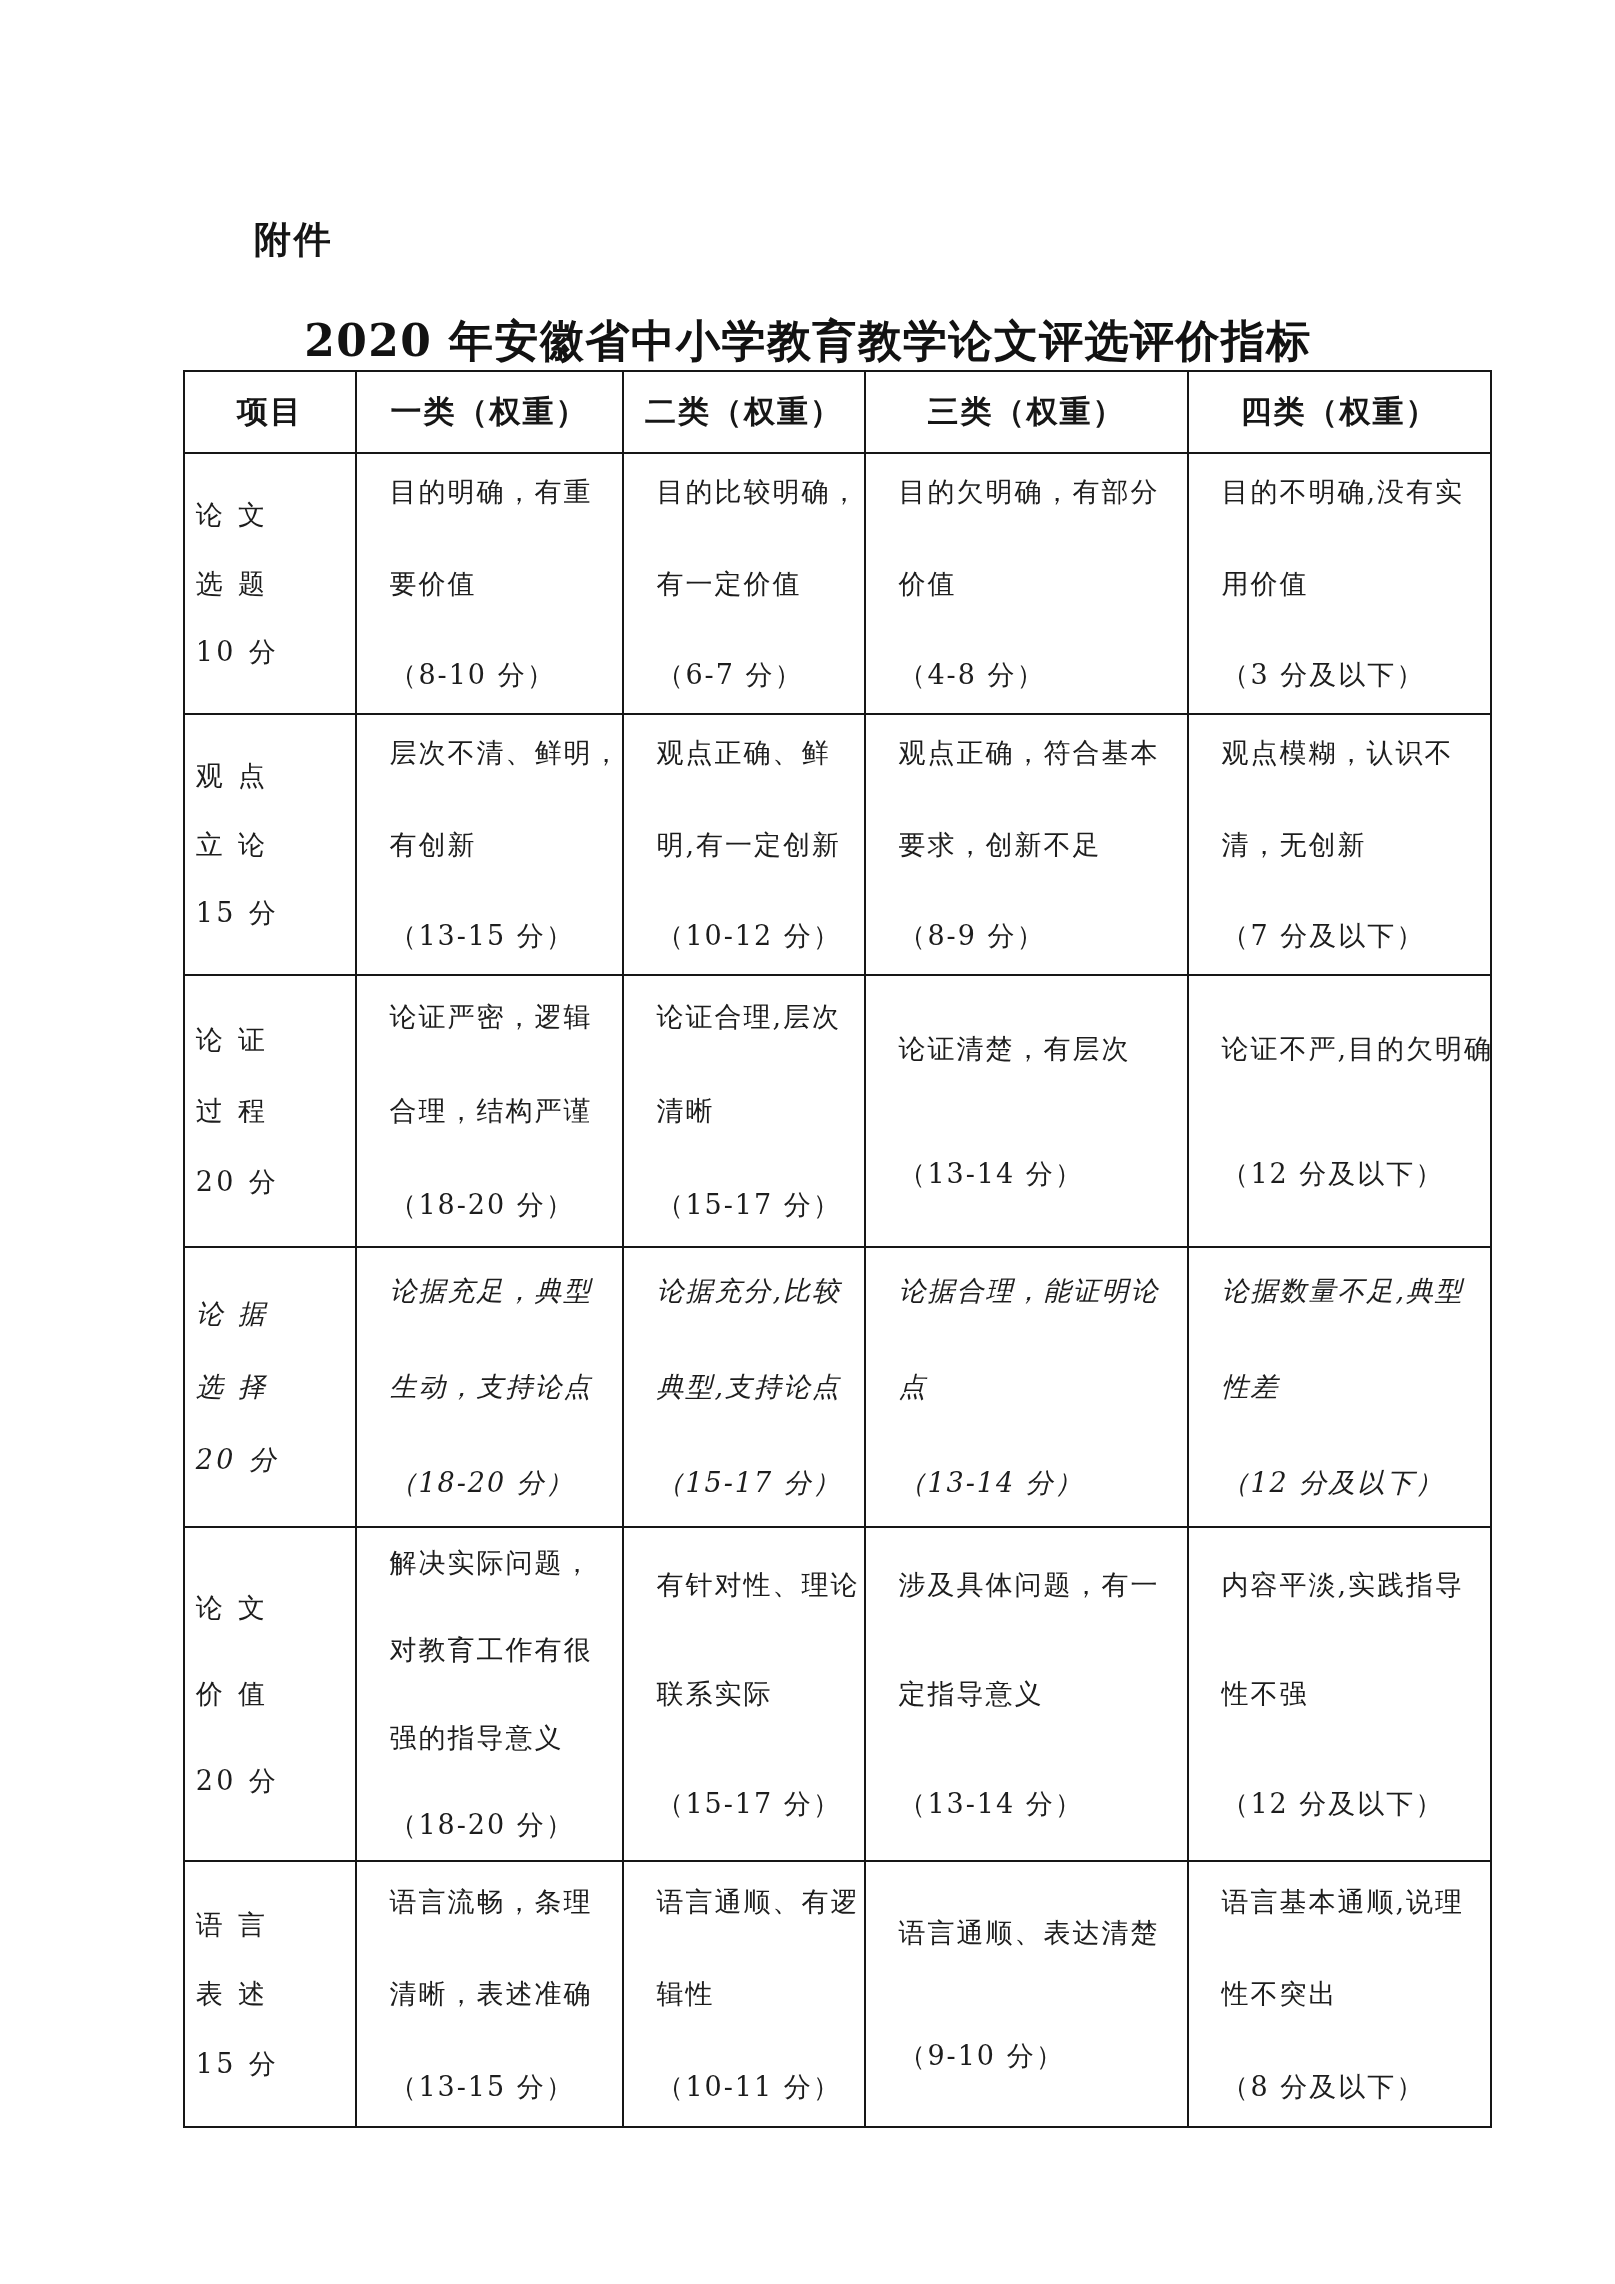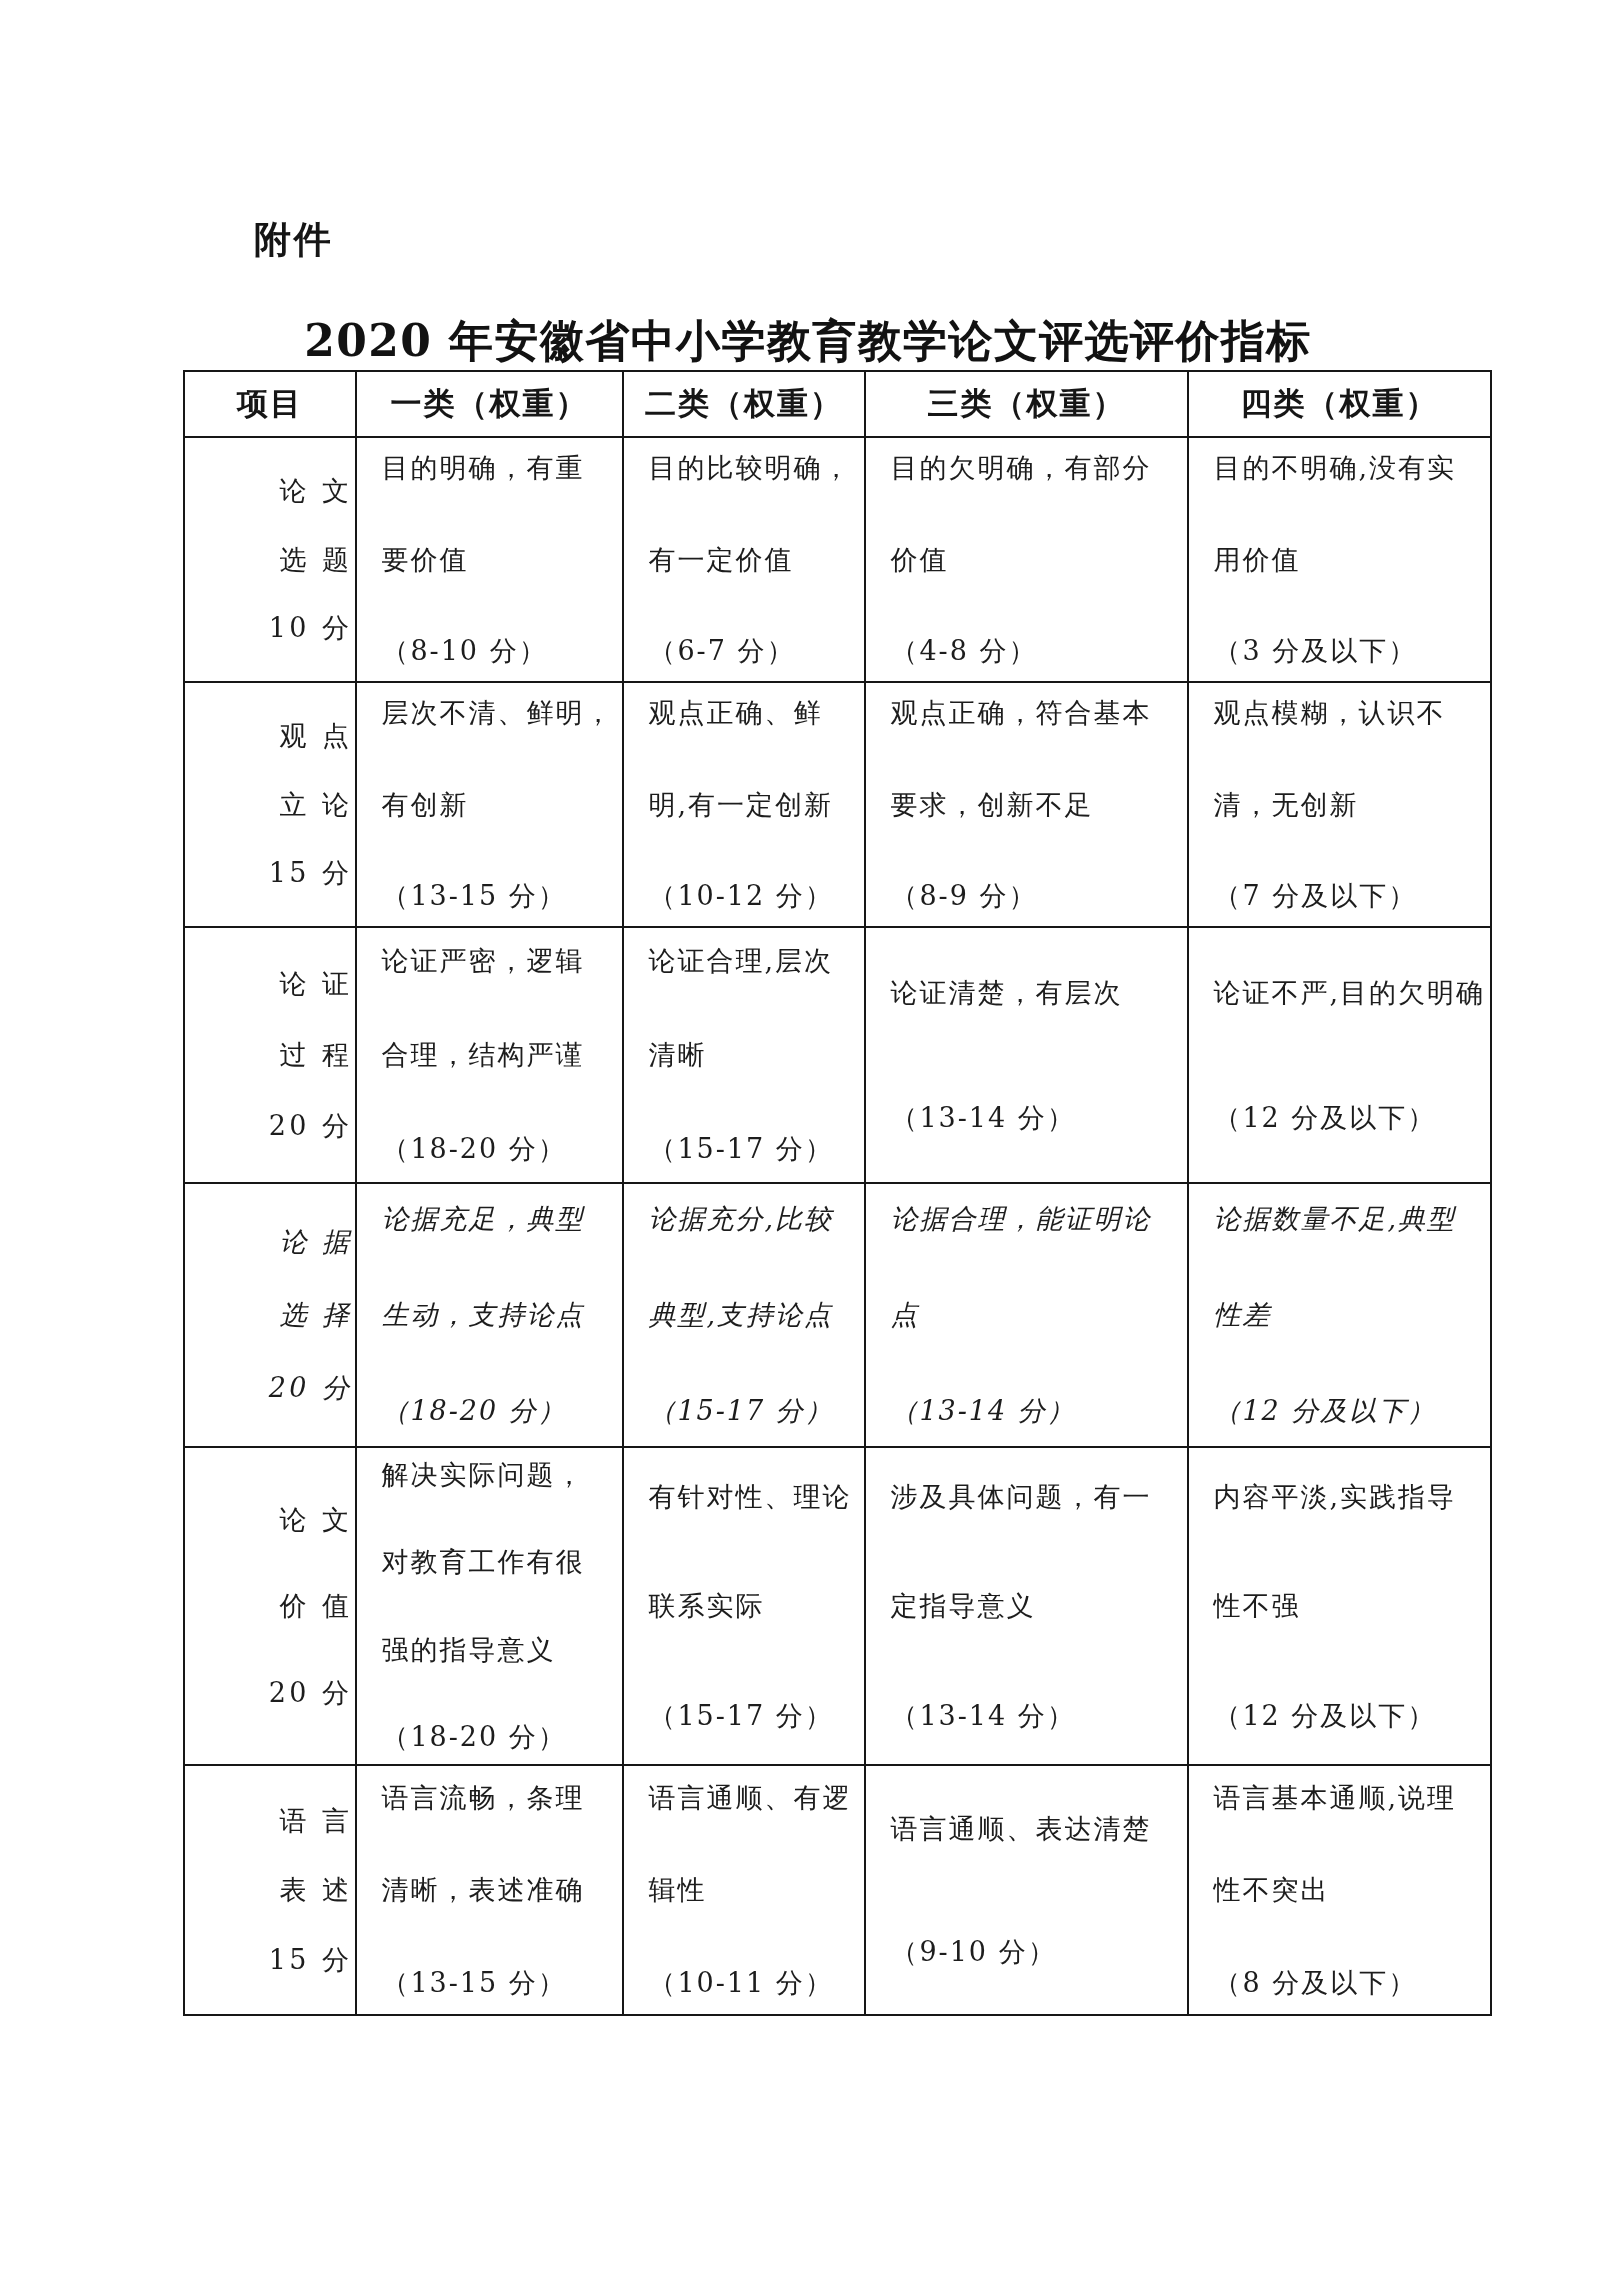--- a/index.html
+++ b/index.html
@@ -26,39 +26,39 @@
     position: absolute; left: 183px; top: 370px;
     width: 1307px;
     border-collapse: collapse; table-layout: fixed;
     border: 2.7px solid #161616;
   }
   col.c-item { width: 172px; }
   col.c-1 { width: 267px; }
   col.c-2 { width: 242px; }
   col.c-3 { width: 323px; }
   col.c-4 { width: 303px; }
-  th, td { border: 2px solid #161616; padding: 0; vertical-align: middle; }
+  th, td { border: 2px solid #161616; padding: 8px; vertical-align: middle; }
   th {
     height: 64px;
     font-size: 31px; font-weight: bold; letter-spacing: 2px;
     text-align: center; color: #161616;
   }
   tbody tr:nth-child(1) td { height: 243px; }
   tbody tr:nth-child(2) td { height: 243px; }
   tbody tr:nth-child(3) td { height: 254px; }
   tbody tr:nth-child(4) td { height: 262px; font-style: italic; }
   tbody tr:nth-child(5) td { height: 316px; }
   tbody tr:nth-child(6) td { height: 248px; }
   .cell {
     height: 100%;
     display: flex; flex-direction: column;
     justify-content: space-evenly;
   }
   td.data .cell { padding: 5.4px 15px 5.4px 24.4px; align-items: flex-start; gap: 46px; }
-  td.item .cell { padding: 5.4px 2.7px; align-items: flex-end; }
+  td.item .cell { padding: 5.4px 2.7px; align-items: flex-start; }
   .line {
     font-size: 27px; letter-spacing: 2px; line-height: 1.1;
     white-space: nowrap; color: #1d1d1d;
   }
   td.item .line { letter-spacing: 3.4px; }
 </style>
 </head>
 <body>
 
 <div class="attachment">附件</div>

